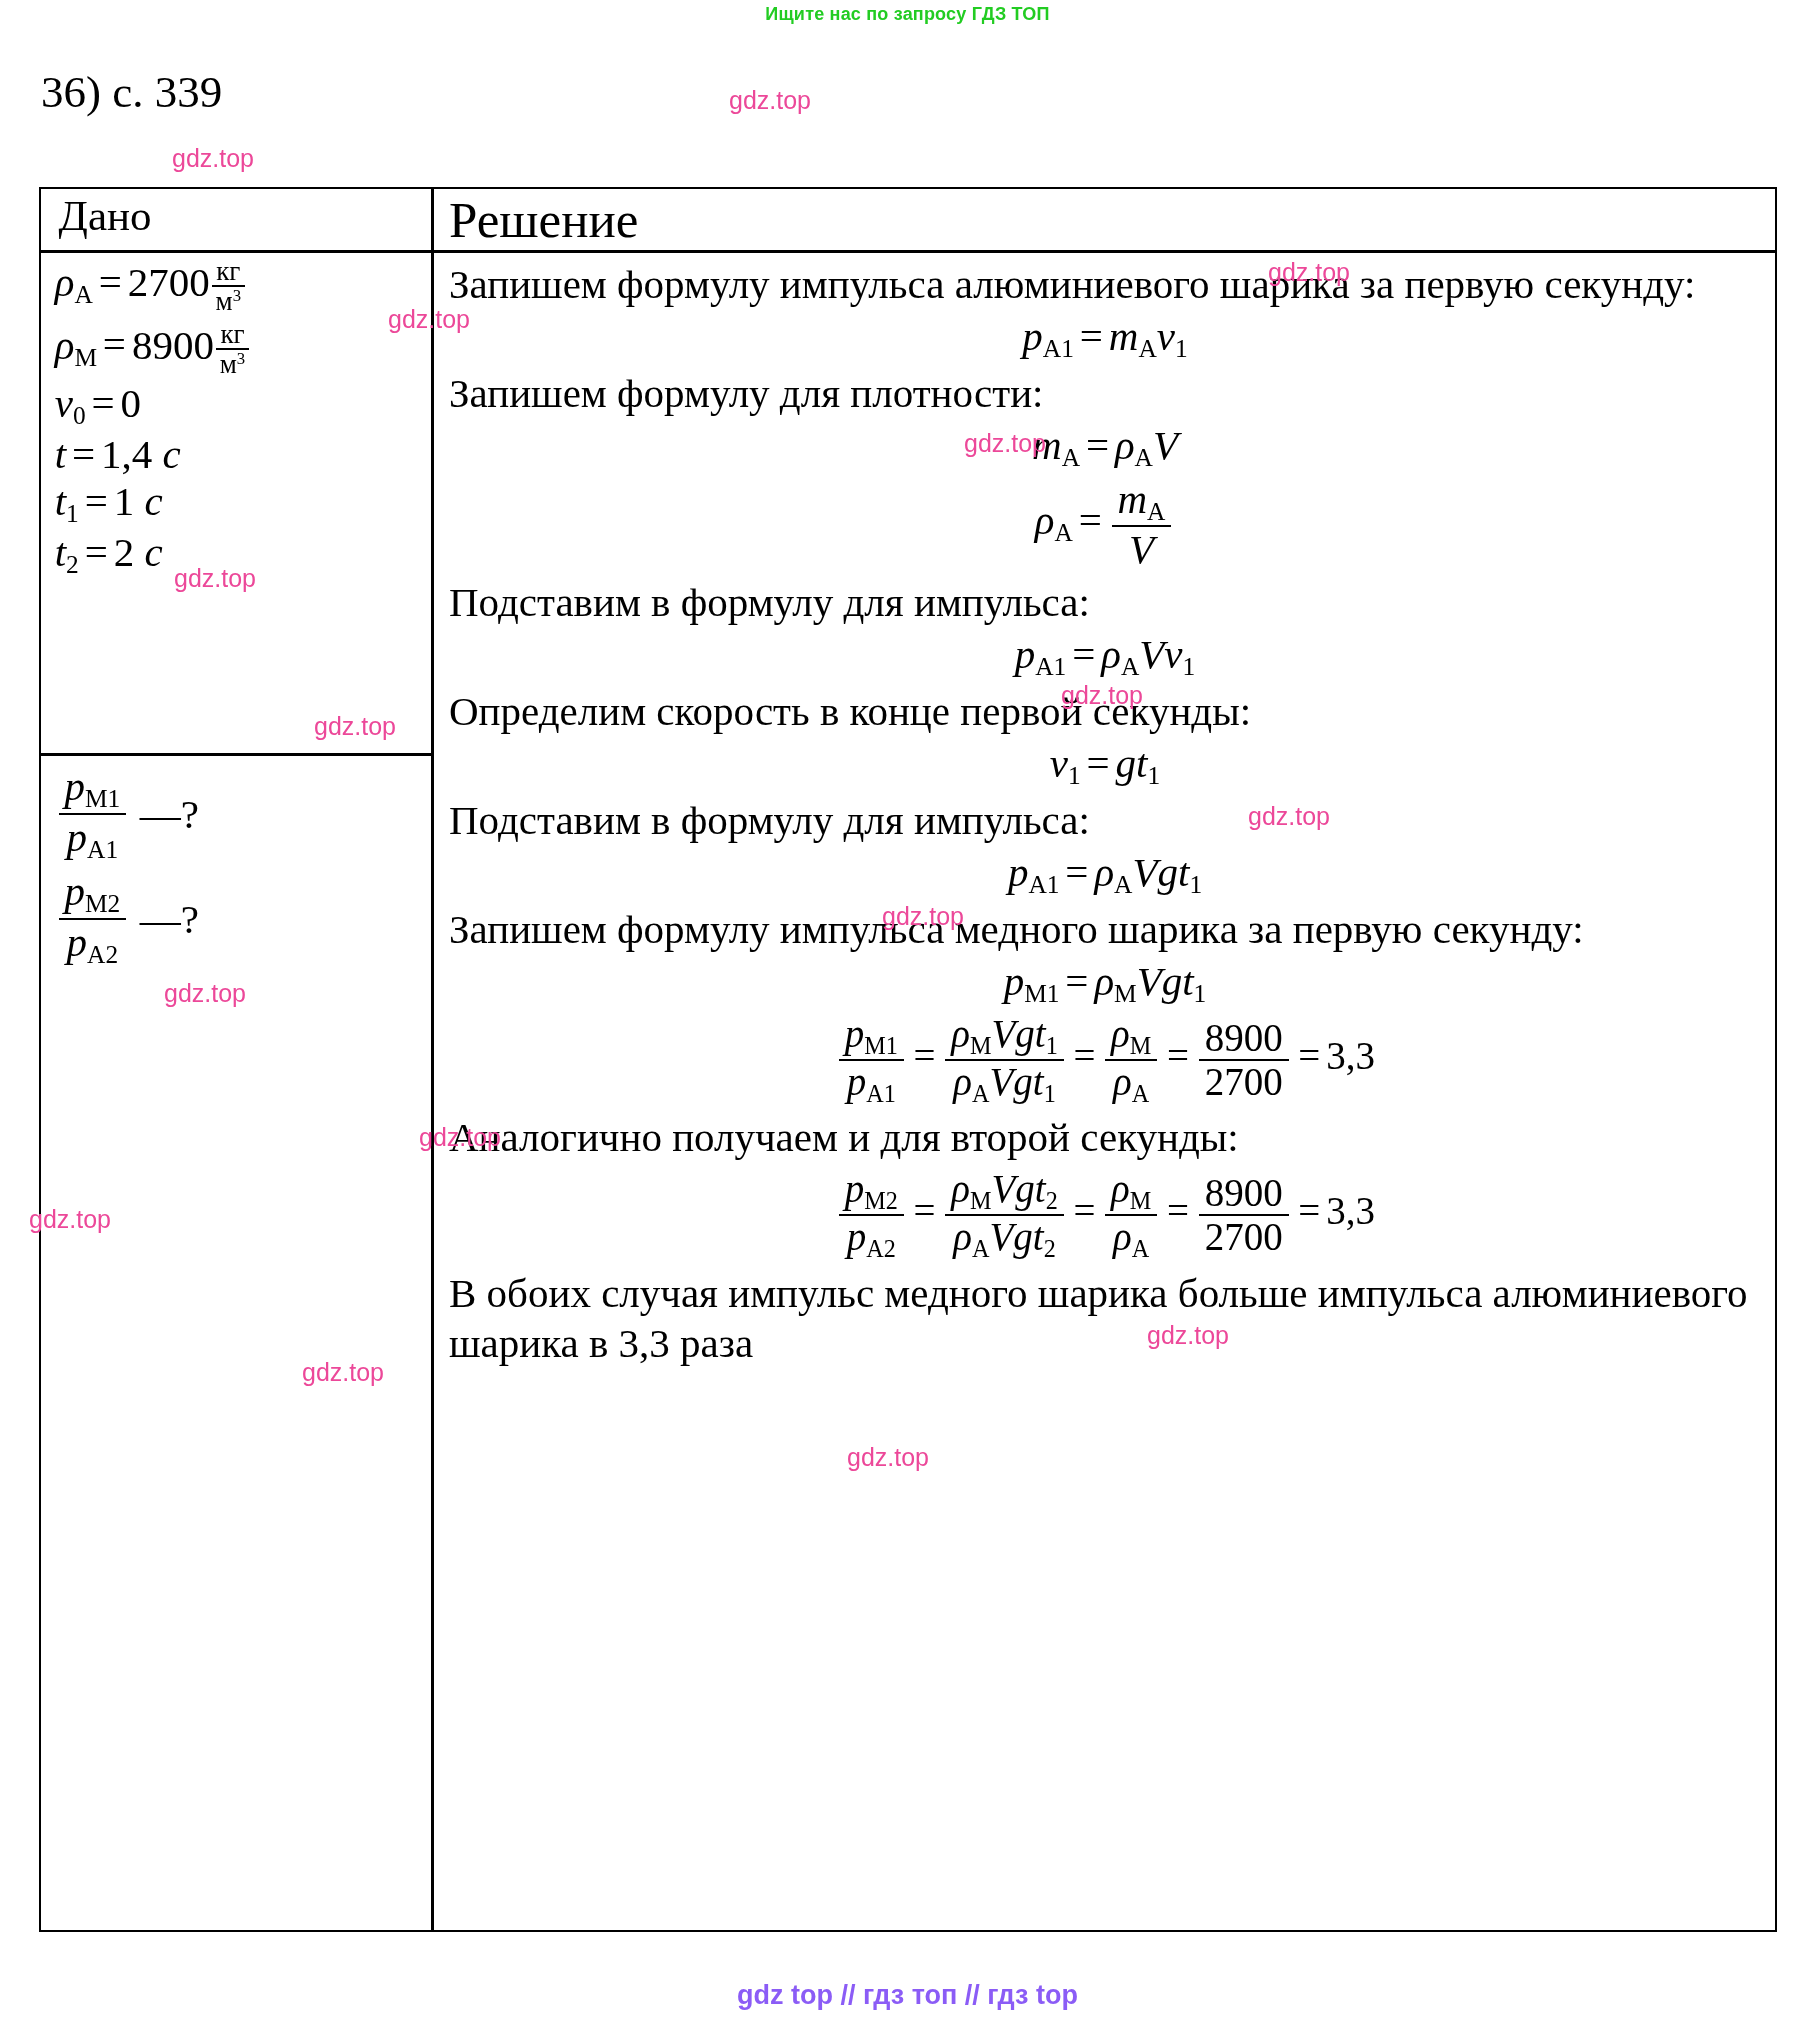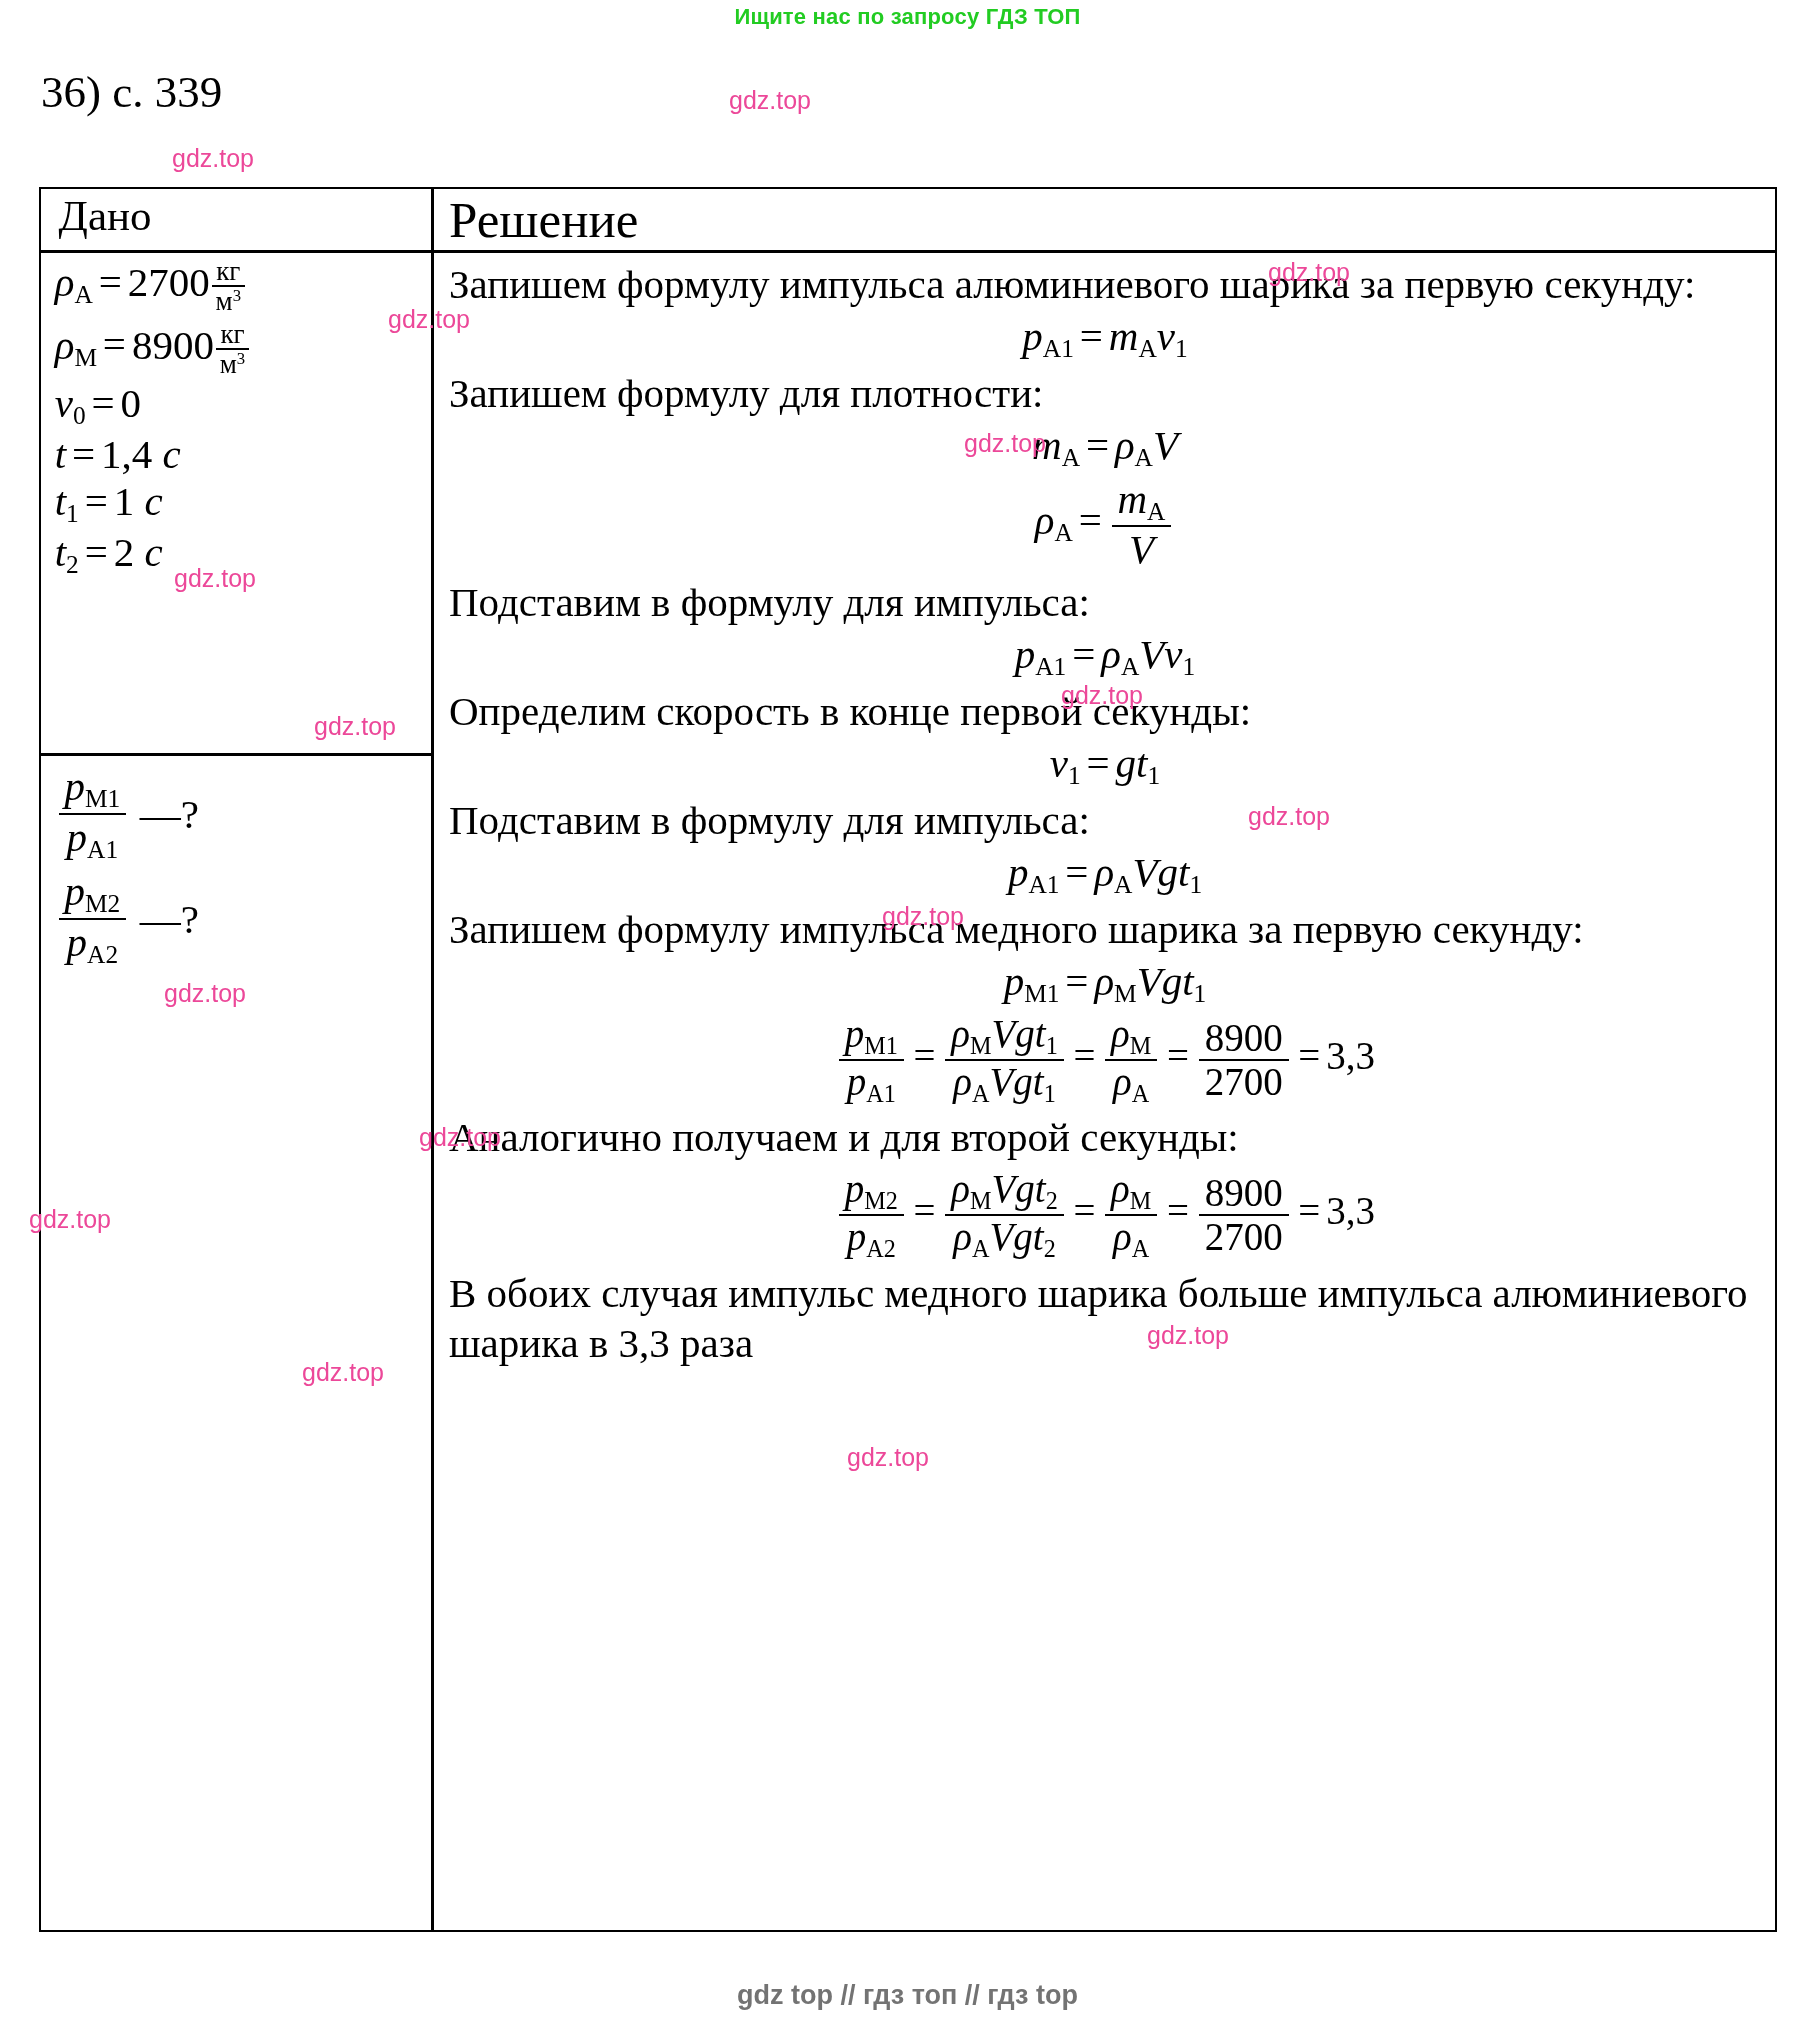--- a/index.html
+++ b/index.html
@@ -17,21 +17,21 @@
   }
 
   
   .promo {
     position: absolute;
     top: 3.9px;
     left: 0;
     width: 100%;
     text-align: center;
     font-family: "Liberation Sans", sans-serif;
-    font-size: 22px;
+    font-size: 18px;
     font-weight: bold;
     color: #22cc22;
     letter-spacing: 0.2px;
   }
 
   
   .problem-no {
     position: absolute;
     left: 41px;
     top: 70px;
@@ -355,14 +355,14 @@
 <div class="wm" style="left:1061px; top:681px;">gdz.top</div>
 <div class="wm" style="left:1248px; top:802px;">gdz.top</div>
 <div class="wm" style="left:882px; top:902px;">gdz.top</div>
 <div class="wm" style="left:164px; top:979px;">gdz.top</div>
 <div class="wm" style="left:419px; top:1123px;">gdz.top</div>
 <div class="wm" style="left:29px;  top:1205px;">gdz.top</div>
 <div class="wm" style="left:1147px; top:1321px;">gdz.top</div>
 <div class="wm" style="left:302px; top:1358px;">gdz.top</div>
 <div class="wm" style="left:847px; top:1443px;">gdz.top</div>
 
-<div class="footer" style="color: #737373;">gdz top  //  гдз топ  //  гдз top</div>
+<div class="footer" style="color: #8b5cf6;">gdz top  //  гдз топ  //  гдз top</div>
 
 
 </body></html>

